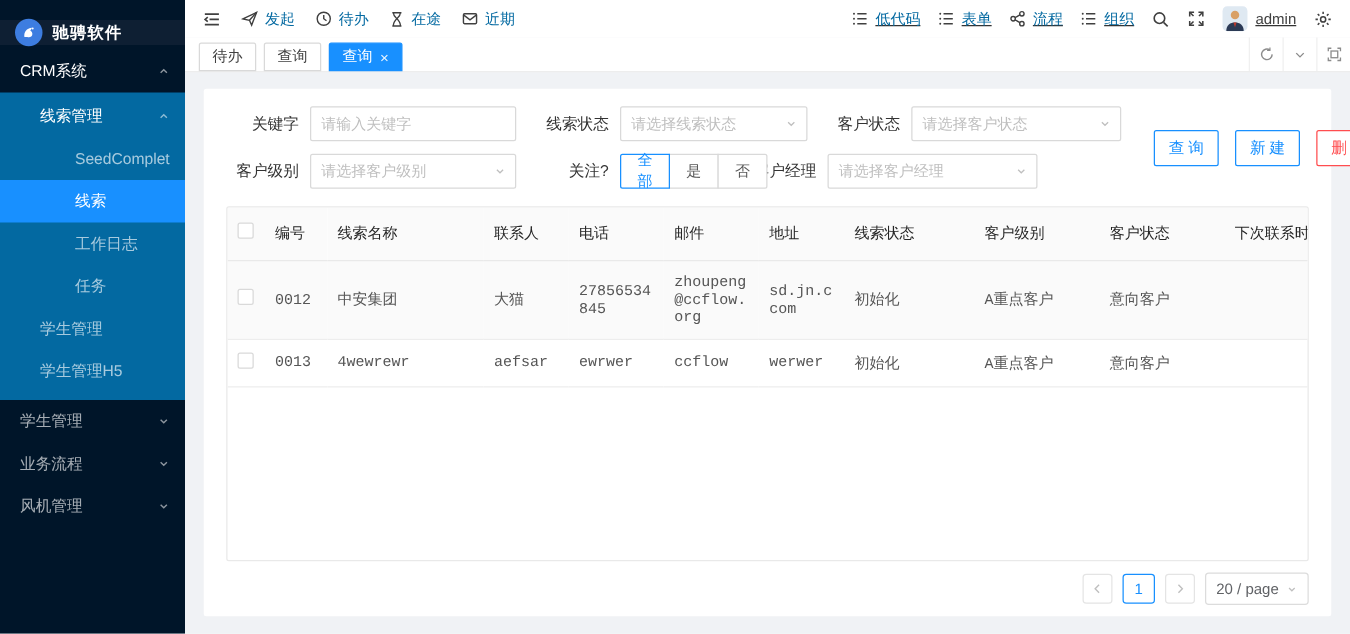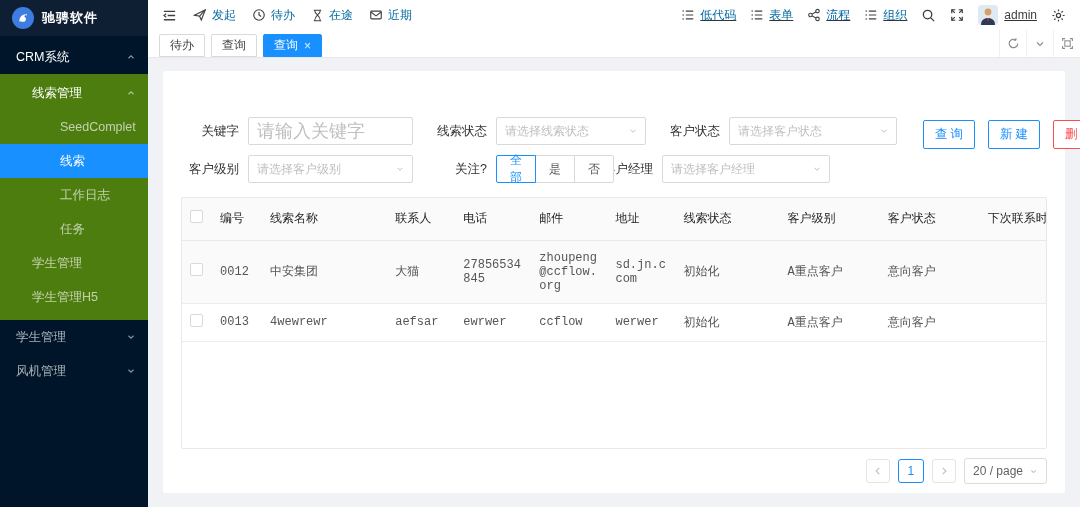--- a/index.html
+++ b/index.html
@@ -3,32 +3,32 @@
 <meta charset="utf-8">
 <style>
   * { margin:0; padding:0; box-sizing:border-box; }
   html,body { width:1080px; height:507px; overflow:hidden; }
   body { font-family:"Liberation Sans","DejaVu Sans",sans-serif; font-size:12px; color:#333;
          background:#f0f2f5; display:flex; }
   svg { display:block; }
 
   
   .sidebar { width:148px; height:507px; background:#001529; flex:none; display:flex; flex-direction:column; }
-  .logo-bar { height:36px; background:#0e1f33; display:flex; align-items:center; padding:0 12px; gap:8px; flex:none; }
+  .logo-bar { height:20px; background:#0e1f33; display:flex; align-items:center; padding:0 12px; gap:8px; flex:none;margin-top:16px; }
   .logo-circle { width:22px; height:22px; border-radius:50%; background:#3d7de0; display:flex; align-items:center; justify-content:center; flex:none; }
   .brand-name { color:#fff; font-weight:bold; font-size:13px; letter-spacing:1px; }
   .menu { flex:1; padding-top:4px; }
   .s-item { height:34px; display:flex; align-items:center; color:rgba(255,255,255,0.65); cursor:pointer; padding-right:12px; }
   .s-item .lbl { flex:1; font-size:12.5px; white-space:nowrap; overflow:hidden; }
   .s-item .chev { flex:none; color:rgba(255,255,255,0.55); }
   .lv0 { padding-left:16px; }
   .lv1 { padding-left:32px; }
   .lv2 { padding-left:60px; }
   .s-item.open-parent { color:#fff; }
-  .submenu-block { background:#4d7c0f; padding:2px 0 6px 0; }
+  .submenu-block { background:#0369a1; padding:2px 0 6px 0; }
   .s-item.active { background:#1890ff; color:#fff; }
 
   
   .main { flex:1; display:flex; flex-direction:column; min-width:0; }
 
   
   .topbar { height:30px; background:#fff; display:flex; align-items:center; padding:0 14px; gap:0; flex:none; }
   .tb-item { display:flex; align-items:center; gap:5px; color:#0369a1; margin-right:16px; cursor:pointer; }
   .tb-item .ticon { color:#404040; }
   .tb-spacer { flex:1; }
@@ -46,26 +46,26 @@
   .tab-tools { margin-left:auto; display:flex; align-self:stretch; align-items:center; }
   .tool { width:27px; height:27px; display:flex; align-items:center; justify-content:center; color:#8c8c8c;
           border-left:1px solid #f0f0f0; cursor:pointer; }
 
   
   .content { flex:1; background:#f0f2f5; padding:13px 15px 14px 15px; min-height:0; }
   .card { background:#fff; height:100%; border-radius:2px; padding:14px 18px 0 18px; display:flex; flex-direction:column; min-width:0; }
 
   
   .filter-area { display:flex; flex:none; margin-bottom:14px; }
-  .filter-rows { display:flex; flex-direction:column; gap:10px;margin-top:32px; }
+  .filter-rows { display:flex; flex-direction:column; gap:10px; }
   .frow { display:flex; align-items:center; }
   .fgroup { display:flex; align-items:center; margin-right:16px; }
   .flabel { width:58px; text-align:right; margin-right:9px; color:#333; font-size:12.5px; white-space:nowrap; flex:none; }
   .ctl { position:relative; height:28px; border:1px solid #d9d9d9; border-radius:2px; background:#fff; display:flex; align-items:center; }
-  .ctl input { border:none; outline:none; width:100%; height:100%; padding:0 8px; font-size:18px; font-family:inherit; color:#737373; background:transparent; }
+  .ctl input { border:none; outline:none; width:100%; height:100%; padding:0 8px; font-size:12px; font-family:inherit; color:#737373; background:transparent; }
   .ctl input::placeholder { color:#bfbfbf; }
   .sel-text { padding:0 22px 0 8px; color:#bfbfbf; white-space:nowrap; overflow:hidden; flex:1; }
   .sel-arrow { position:absolute; right:7px; color:#bfbfbf; }
   .w165 { width:165px; } .w150 { width:150px; } .w168 { width:168px; }
   .radio-group { display:flex; }
   .rbtn { height:28px; padding:0 13px; display:flex; align-items:center; border:1px solid #d9d9d9; background:#fff;
           color:#595959; margin-left:-1px; cursor:pointer; position:relative; }
   .rbtn:first-child { border-radius:2px 0 0 2px; margin-left:0; }
   .rbtn:last-child { border-radius:0 2px 2px 0; }
   .rbtn.active { color:#1890ff; border-color:#1890ff; z-index:1; }
@@ -141,20 +141,28 @@
       </div>
       <div class="s-item lv1">
         <span class="lbl">学生管理</span>
       </div>
       <div class="s-item lv1">
         <span class="lbl">学生管理H5</span>
       </div>
     </div>
     <div class="s-item lv0">
       <span class="lbl">学生管理</span>
+      <span class="chev">
+          <svg width="10" height="10" viewBox="0 0 16 16" fill="none" stroke="currentColor" stroke-width="1.8">
+            <polyline points="4,6 8,10 12,6"></polyline>
+          </svg>
+        </span>
+    </div>
+    <div class="s-item lv0">
+      <span class="lbl">业务流程</span>
       <span class="chev">
           <svg width="10" height="10" viewBox="0 0 16 16" fill="none" stroke="currentColor" stroke-width="1.8">
             <polyline points="4,6 8,10 12,6"></polyline>
           </svg>
         </span>
     </div>
     <div class="s-item lv0">
       <span class="lbl">风机管理</span>
       <span class="chev">
           <svg width="10" height="10" viewBox="0 0 16 16" fill="none" stroke="currentColor" stroke-width="1.8">

